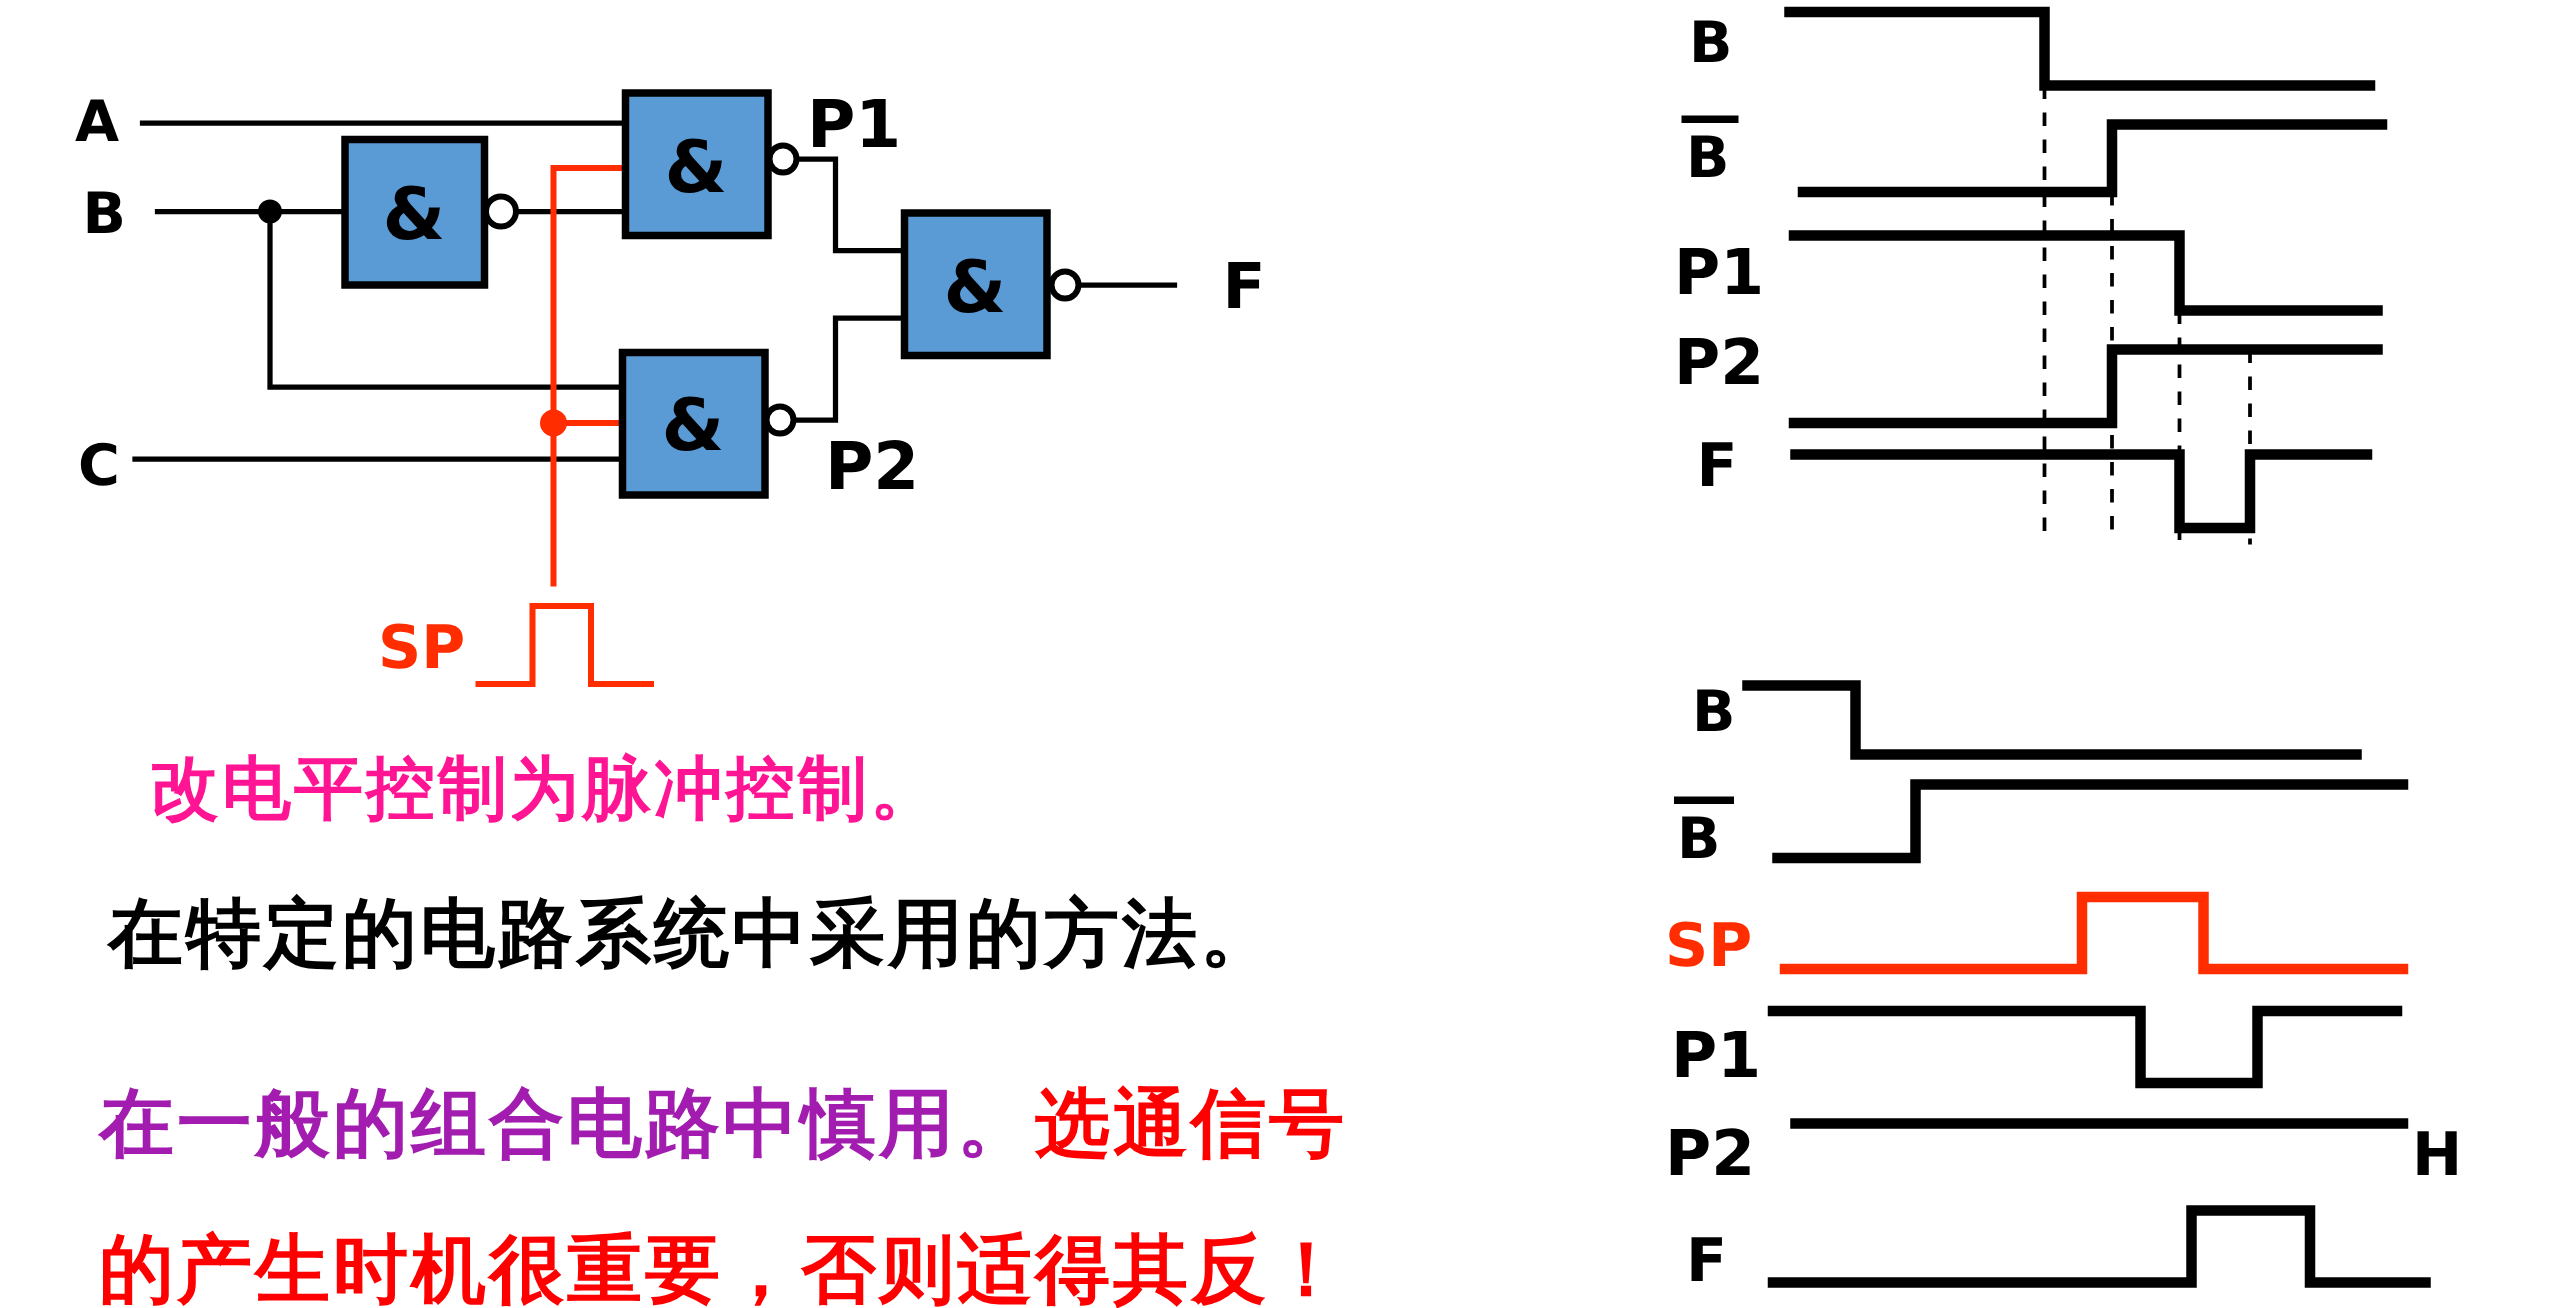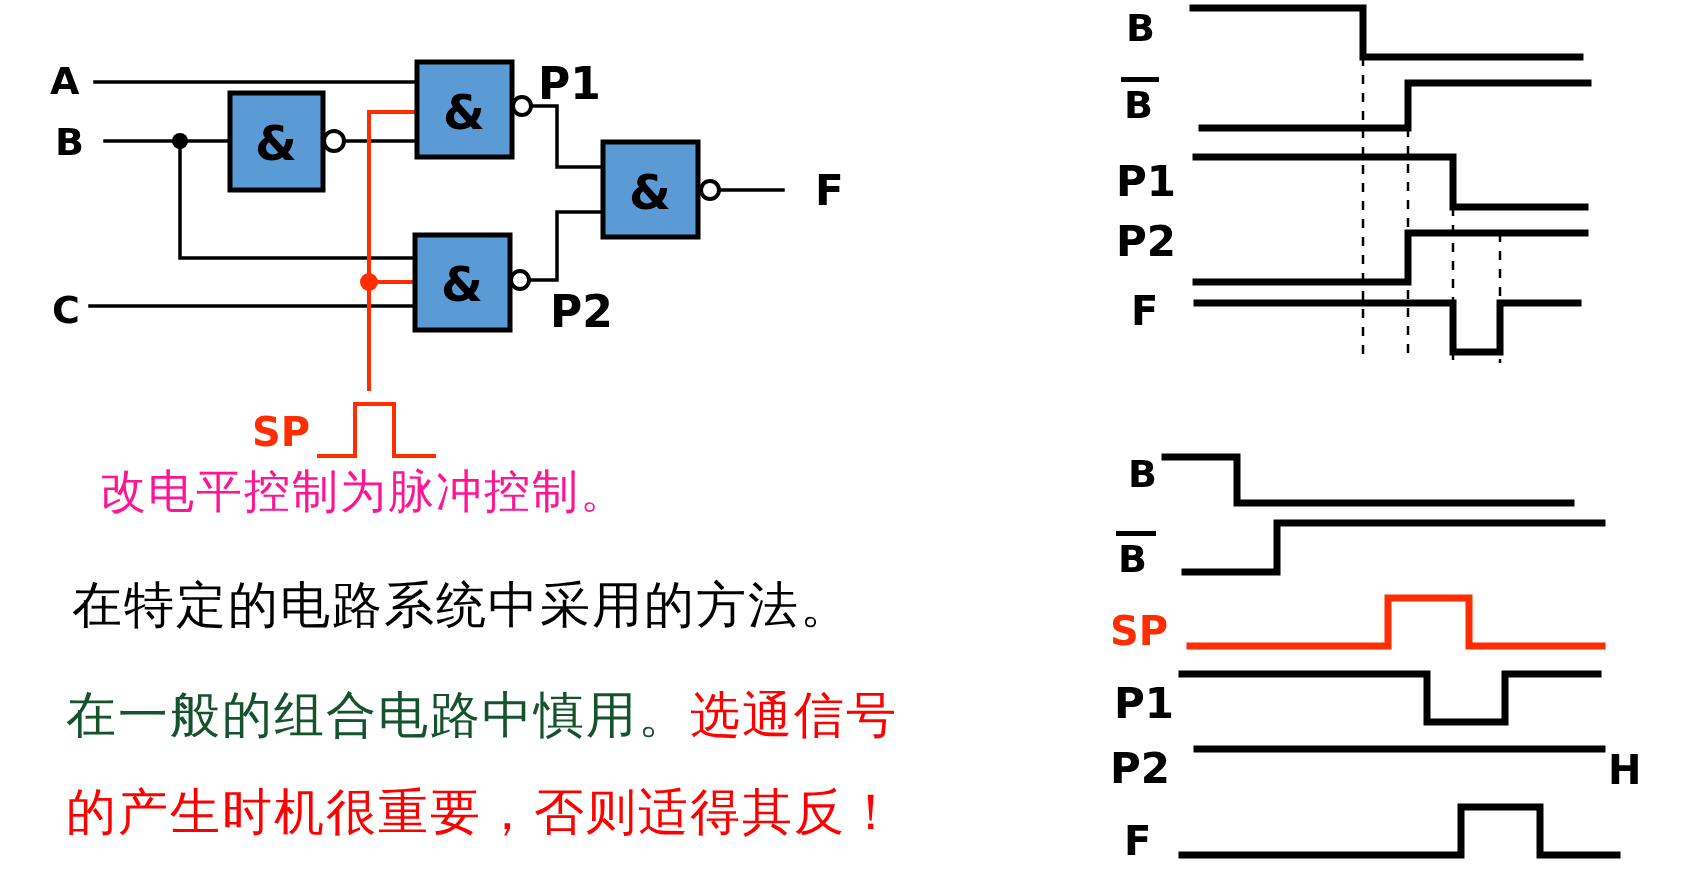--- a/index.html
+++ b/index.html
@@ -2,21 +2,21 @@
 <html><head>
 <meta charset="utf-8">
 <style>
   html,body{margin:0;padding:0;background:#fff;}
   .page{position:relative;width:1704px;height:872px;background:#ffffff;overflow:hidden;
         font-family:"DejaVu Sans","Liberation Sans",sans-serif;}
   .lbl{position:absolute;font-weight:bold;color:#000;line-height:1;white-space:nowrap;}
   .amp{position:absolute;font-weight:bold;color:#000;font-size:48px;line-height:1;
        transform:translate(-50%,-50%);}
   .bar{position:absolute;background:#000;}
-  .cn{position:absolute;font-weight:normal;line-height:1;white-space:nowrap;letter-spacing:2px;}
+  .cn{position:absolute;font-weight:bold;line-height:1;white-space:nowrap;letter-spacing:2px;margin-top:34px;}
   svg{position:absolute;left:0;top:0;}
 </style>
 </head>
 <body>
 
 <div class="page">
 
   <svg id="canvas" width="1704" height="872" viewBox="0 0 1704 872">
       <polyline points="95,82 417,82" fill="none" stroke="#000000" stroke-width="3.5" stroke-linecap="square" stroke-linejoin="miter"></polyline>
       <polyline points="105,141 230,141" fill="none" stroke="#000000" stroke-width="3.5" stroke-linecap="square" stroke-linejoin="miter"></polyline>
@@ -63,22 +63,22 @@
   <div class="lbl" style="left:550px;top:290px;font-size:44px;">P2</div>
   <div class="lbl" style="left:815px;top:170px;font-size:42px;">F</div>
   <div class="lbl" style="left:252px;top:412px;font-size:40px;color:#FF2D00;">SP</div>
 
   <div class="amp" style="left:276px;top:143px;">&amp;</div>
   <div class="amp" style="left:464px;top:112px;">&amp;</div>
   <div class="amp" style="left:462px;top:284px;">&amp;</div>
   <div class="amp" style="left:650px;top:192px;">&amp;</div>
 
   <div class="cn" style="left:100px;top:468px;font-size:46px;color:#FF1493;">改电平控制为脉冲控制。</div>
-  <div class="cn" style="left:72px;top:580px;font-size:50px;color:#000;">在特定的电路系统中采用的方法。</div>
-  <div class="cn" style="left:66px;top:690px;font-size:50px;"><span style="color:#14532d;">在一般的组合电路中慎用。</span><span style="color:#FF0000;text-align:center;">选通信号</span></div>
+  <div class="cn" style="left:72px;top:563px;font-size:50px;color:#000;">在特定的电路系统中采用的方法。</div>
+  <div class="cn" style="left:66px;top:690px;font-size:50px;"><span style="color:#a21caf;">在一般的组合电路中慎用。</span><span style="color:#FF0000;text-align:center;">选通信号</span></div>
   <div class="cn" style="left:66px;top:787px;font-size:50px;color:#FF0000;text-align:right;">的产生时机很重要，否则适得其反！</div>
 
   <div class="lbl" style="left:1126px;top:9px;font-size:38px;">B</div>
   <div class="bar" style="left:1121px;top:77px;width:38px;height:5px;"></div>
   <div class="lbl" style="left:1124px;top:86px;font-size:38px;">B</div>
   <div class="lbl" style="left:1116px;top:161px;font-size:42px;">P1</div>
   <div class="lbl" style="left:1116px;top:221px;font-size:42px;">P2</div>
   <div class="lbl" style="left:1131px;top:291px;font-size:40px;">F</div>
 
   <div class="lbl" style="left:1128px;top:455px;font-size:38px;">B</div>

